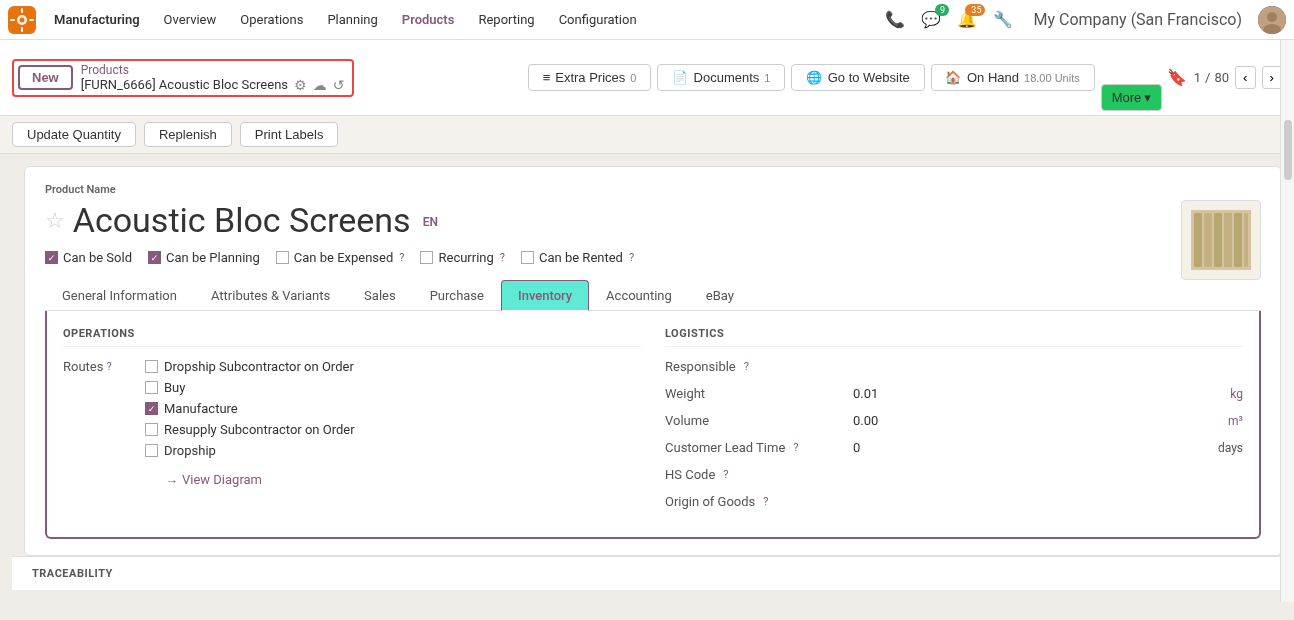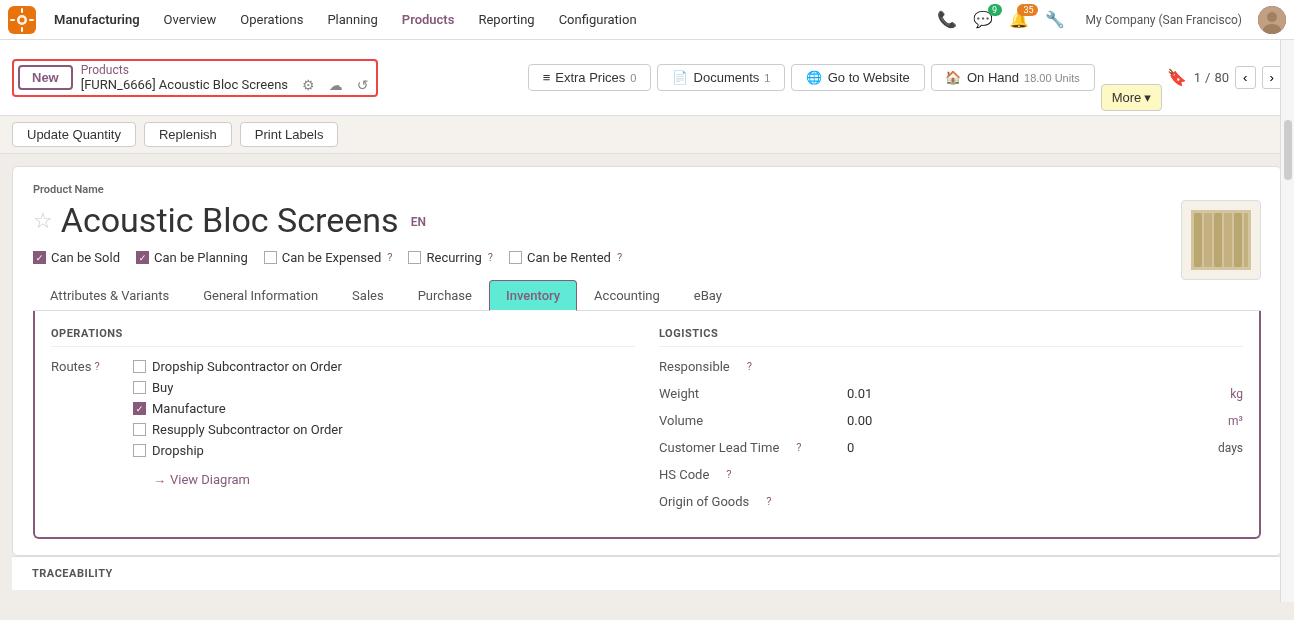--- a/index.html
+++ b/index.html
@@ -24,45 +24,45 @@
     }
     .badge {
       position: absolute; top: -2px; right: -4px;
       background: #e74c3c; color: #fff; font-size: 9px;
       border-radius: 8px; padding: 1px 4px; min-width: 14px; text-align: center;
     }
     .badge.green { background: #27ae60; }
     .badge.orange { background: #e67e22; padding-left: 6px; }
     .company-btn {
       display: flex; align-items: center; gap: 6px; padding: 4px 8px;
-      cursor: pointer; font-size: 12px; color: #555; border-radius: 4px;
+      cursor: pointer; font-size: 16px; color: #555; border-radius: 4px;
     }
     .avatar { width: 28px; height: 28px; border-radius: 50%; background: #875a7b; display: flex; align-items: center; justify-content: center; color: #fff; font-size: 12px; overflow: hidden; }
 
     
     .breadcrumb-bar {
       background: #fff; padding: 4px 12px; border-bottom: 1px solid #ddd;
       display: flex; align-items: center; gap: 8px;
     }
     .breadcrumb-new-btn {
       border: 2px solid #875a7b; color: #875a7b; background: #fff;
       padding: 3px 12px; border-radius: 4px; cursor: pointer; font-size: 13px; font-weight: 600;
     }
     .breadcrumb-path { display: flex; flex-direction: column; }
     .breadcrumb-link { color: #875a7b; font-size: 12px; cursor: pointer; text-decoration: none; }
-    .breadcrumb-current { font-size: 13px; color: #333; display: flex; align-items: center; gap: 14px; }
+    .breadcrumb-current { font-size: 13px; color: #333; display: flex; align-items: center; gap: 6px; }
     .bc-icon { cursor: pointer; font-size: 14px; color: #888; }
     .action-btn {
       padding: 5px 14px; border: 1px solid #ccc; background: #fff;
       border-radius: 4px; cursor: pointer; font-size: 13px; color: #333;
       display: flex; align-items: center; gap: 5px; white-space: nowrap;
     }
     .action-btn .count { font-size: 11px; color: #888; }
     .action-btn-more {
-      padding: 5px 10px; border: 1px solid #ccc; background: #fef9c3;
+      padding: 5px 10px; border: 1px solid #ccc; background: #22c55e;
       border-radius: 4px; cursor: pointer; font-size: 13px; color: #333;
       display: flex; align-items: center; gap: 3px; margin-top: 40px;
     }
 
     
     .pagination { display: flex; align-items: center; gap: 4px; font-size: 13px; color: #555; }
     .pag-btn { border: 1px solid #ccc; background: #fff; padding: 3px 7px; cursor: pointer; border-radius: 3px; }
     .bookmark-icon { font-size: 16px; color: #888; cursor: pointer; }
 
     
@@ -73,20 +73,21 @@
     .sub-btn {
       padding: 4px 14px; border: 1px solid #ccc; background: #fff;
       border-radius: 4px; cursor: pointer; font-size: 13px; color: #333;
     }
 
     
     .main-content { padding: 12px; background: #f0ede8; }
     .product-card {
       background: #fff; border-radius: 6px; padding: 16px 20px;
       border: 1px solid #ddd;
+      margin-left: 12px;
     }
     .product-name-label { font-size: 11px; color: #666; font-weight: 600; margin-bottom: 4px; }
     .product-header { display: flex; align-items: flex-start; justify-content: space-between; }
     .product-title-area { flex: 1; }
     .product-star { font-size: 22px; color: #ccc; cursor: pointer; margin-right: 8px; }
     .product-title { display: flex; align-items: center; }
     .product-name { font-size: 34px; font-weight: 400; color: #333; }
     .product-image {
       width: 80px; height: 80px; border: 1px solid #ddd; border-radius: 4px;
       background: #f5f0e8; display: flex; align-items: center; justify-content: center;
@@ -125,21 +126,21 @@
 
     
     .field-row { display: flex; align-items: flex-start; gap: 12px; margin-bottom: 10px; }
     .field-label { font-size: 13px; color: #555; white-space: nowrap; min-width: 70px; display: flex; align-items: center; gap: 2px; }
     .routes-list { display: flex; flex-direction: column; gap: 6px; }
     .route-item { display: flex; align-items: center; gap: 6px; font-size: 13px; }
     .view-diagram { color: #875a7b; cursor: pointer; font-size: 13px; display: flex; align-items: center; gap: 4px; margin-top: 8px; margin-left: 20px; }
 
     
     .logistics-field { display: grid; grid-template-columns: 180px 1fr auto; align-items: center; margin-bottom: 12px; gap: 8px; }
-    .lf-label { font-size: 13px; color: #555; display: flex; align-items: center; gap: 16px; }
+    .lf-label { font-size: 13px; color: #555; display: flex; align-items: center; gap: 7px; }
     .lf-value { font-size: 13px; color: #333; }
     .lf-unit { font-size: 12px; color: #875a7b; }
 
     
     .traceability-bar {
       background: #fff; border-top: 1px solid #ddd; padding: 10px 20px;
       font-size: 11px; font-weight: 700; color: #555; text-transform: uppercase;
       letter-spacing: 0.5px;
     }
 
@@ -321,22 +322,22 @@
             <rect x="18" y="8" width="8" height="54" fill="#c4b080" rx="1"></rect>
             <rect x="28" y="8" width="8" height="54" fill="#b8a870" rx="1"></rect>
             <rect x="38" y="8" width="8" height="54" fill="#c4b080" rx="1"></rect>
             <rect x="48" y="8" width="8" height="54" fill="#b8a870" rx="1"></rect>
             <rect x="58" y="8" width="4" height="54" fill="#c4b080" rx="1"></rect>
           </svg>
         </div>
       </div>
 
       <div class="tabs-bar">
+        <div class="tab">General Information</div>
         <div class="tab">Attributes &amp; Variants</div>
-        <div class="tab">General Information</div>
         <div class="tab">Sales</div>
         <div class="tab">Purchase</div>
         <div class="tab active">Inventory</div>
         <div class="tab">Accounting</div>
         <div class="tab">eBay</div>
       </div>
 
       <div class="tab-content">
         <div class="two-col">
 

